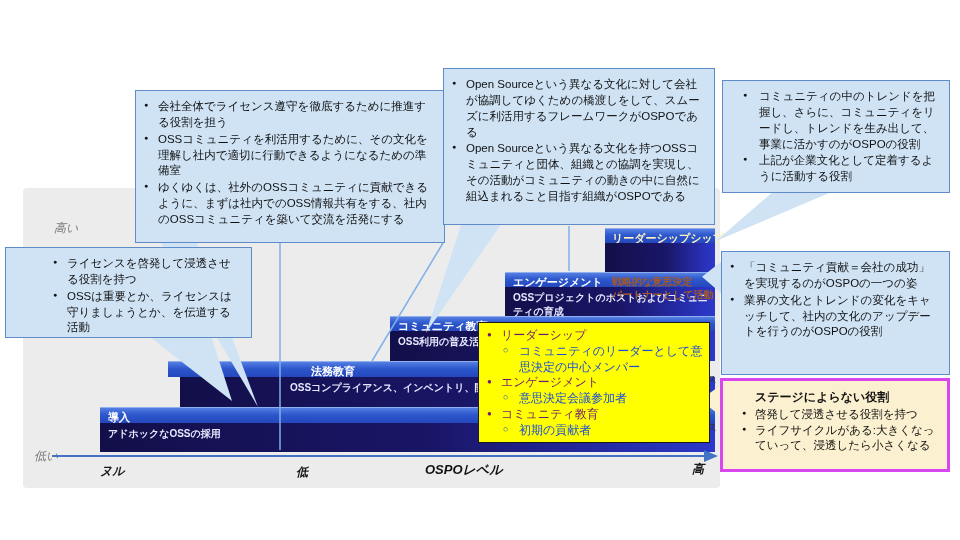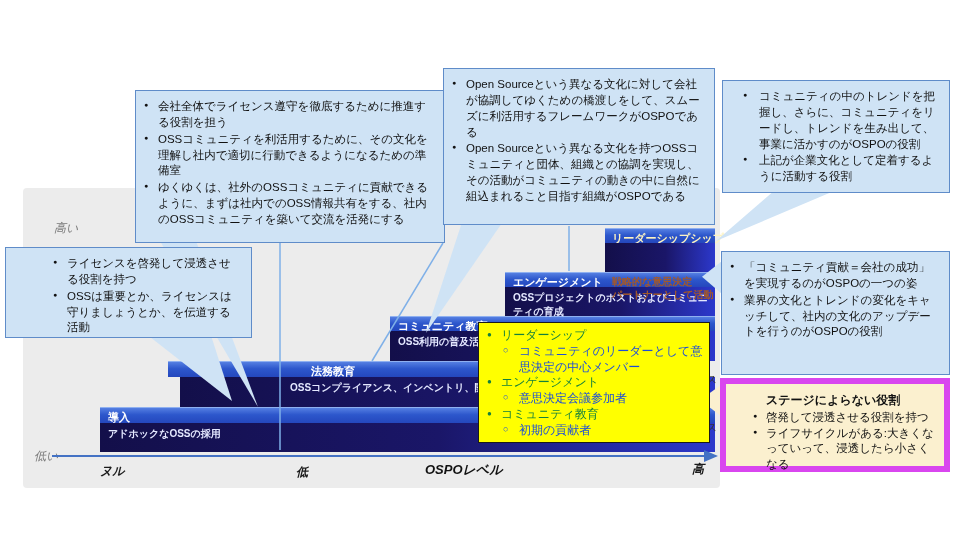--- a/index.html
+++ b/index.html
@@ -31,28 +31,28 @@
   .bubble li::before { content:"●"; position:absolute; left:0; top:1px; font-size:7px; }
   .bubble.wide-indent li { padding-left:28px; }
   .bubble.wide-indent li::before { left:12px; }
 
   .tail { position:absolute; background:#cfe3f5; z-index:4; }
   .tail.cream { background:#fbf0cf; }
 
   
   .roles-box { position:absolute; left:478px; top:322px; width:232px; height:121px;
                background:#ffff00; border:1px solid #1a1a1a; z-index:6; padding:5px 6px 4px 6px; }
-  .roles-box .item { position:relative; font-size:12px; line-height:1.32; color:#15803d; padding-left:16px; }
+  .roles-box .item { position:relative; font-size:12px; line-height:1.32; color:#701a75; padding-left:16px; }
   .roles-box .item::before { content:"●"; position:absolute; left:2px; top:2px; font-size:8px; }
   .roles-box .sub { position:relative; font-size:12px; line-height:1.32; color:#1d4ed8; padding-left:34px; }
   .roles-box .sub::before { content:"○"; position:absolute; left:18px; top:1px; font-size:9px; }
 
   
   .cream-box { position:absolute; left:720px; top:378px; width:230px; height:94px;
-               background:#fbf0cf; border:6px solid #d946ef; z-index:6; padding:8px 8px 4px 26px; }
+               background:#fbf0cf; border:3px solid #d946ef; z-index:6; padding:8px 8px 4px 18px; }
   .cream-box .title { font-size:12px; font-weight:bold; color:#111; padding-left:14px; margin-bottom:1px; }
   .cream-box ul { list-style:none; }
   .cream-box li { position:relative; font-size:11.5px; line-height:1.35; color:#111; padding-left:14px; }
   .cream-box li::before { content:"●"; position:absolute; left:1px; top:1px; font-size:7px; }
 
   .frag { position:absolute; width:13px; height:14px; overflow:hidden; font-size:11px; color:#333; z-index:3; }
 
   svg.lines { position:absolute; left:0; top:0; z-index:3; }
   .bands { position:absolute; left:0; top:0; z-index:2; width:100%; height:100%; }
 </style>

